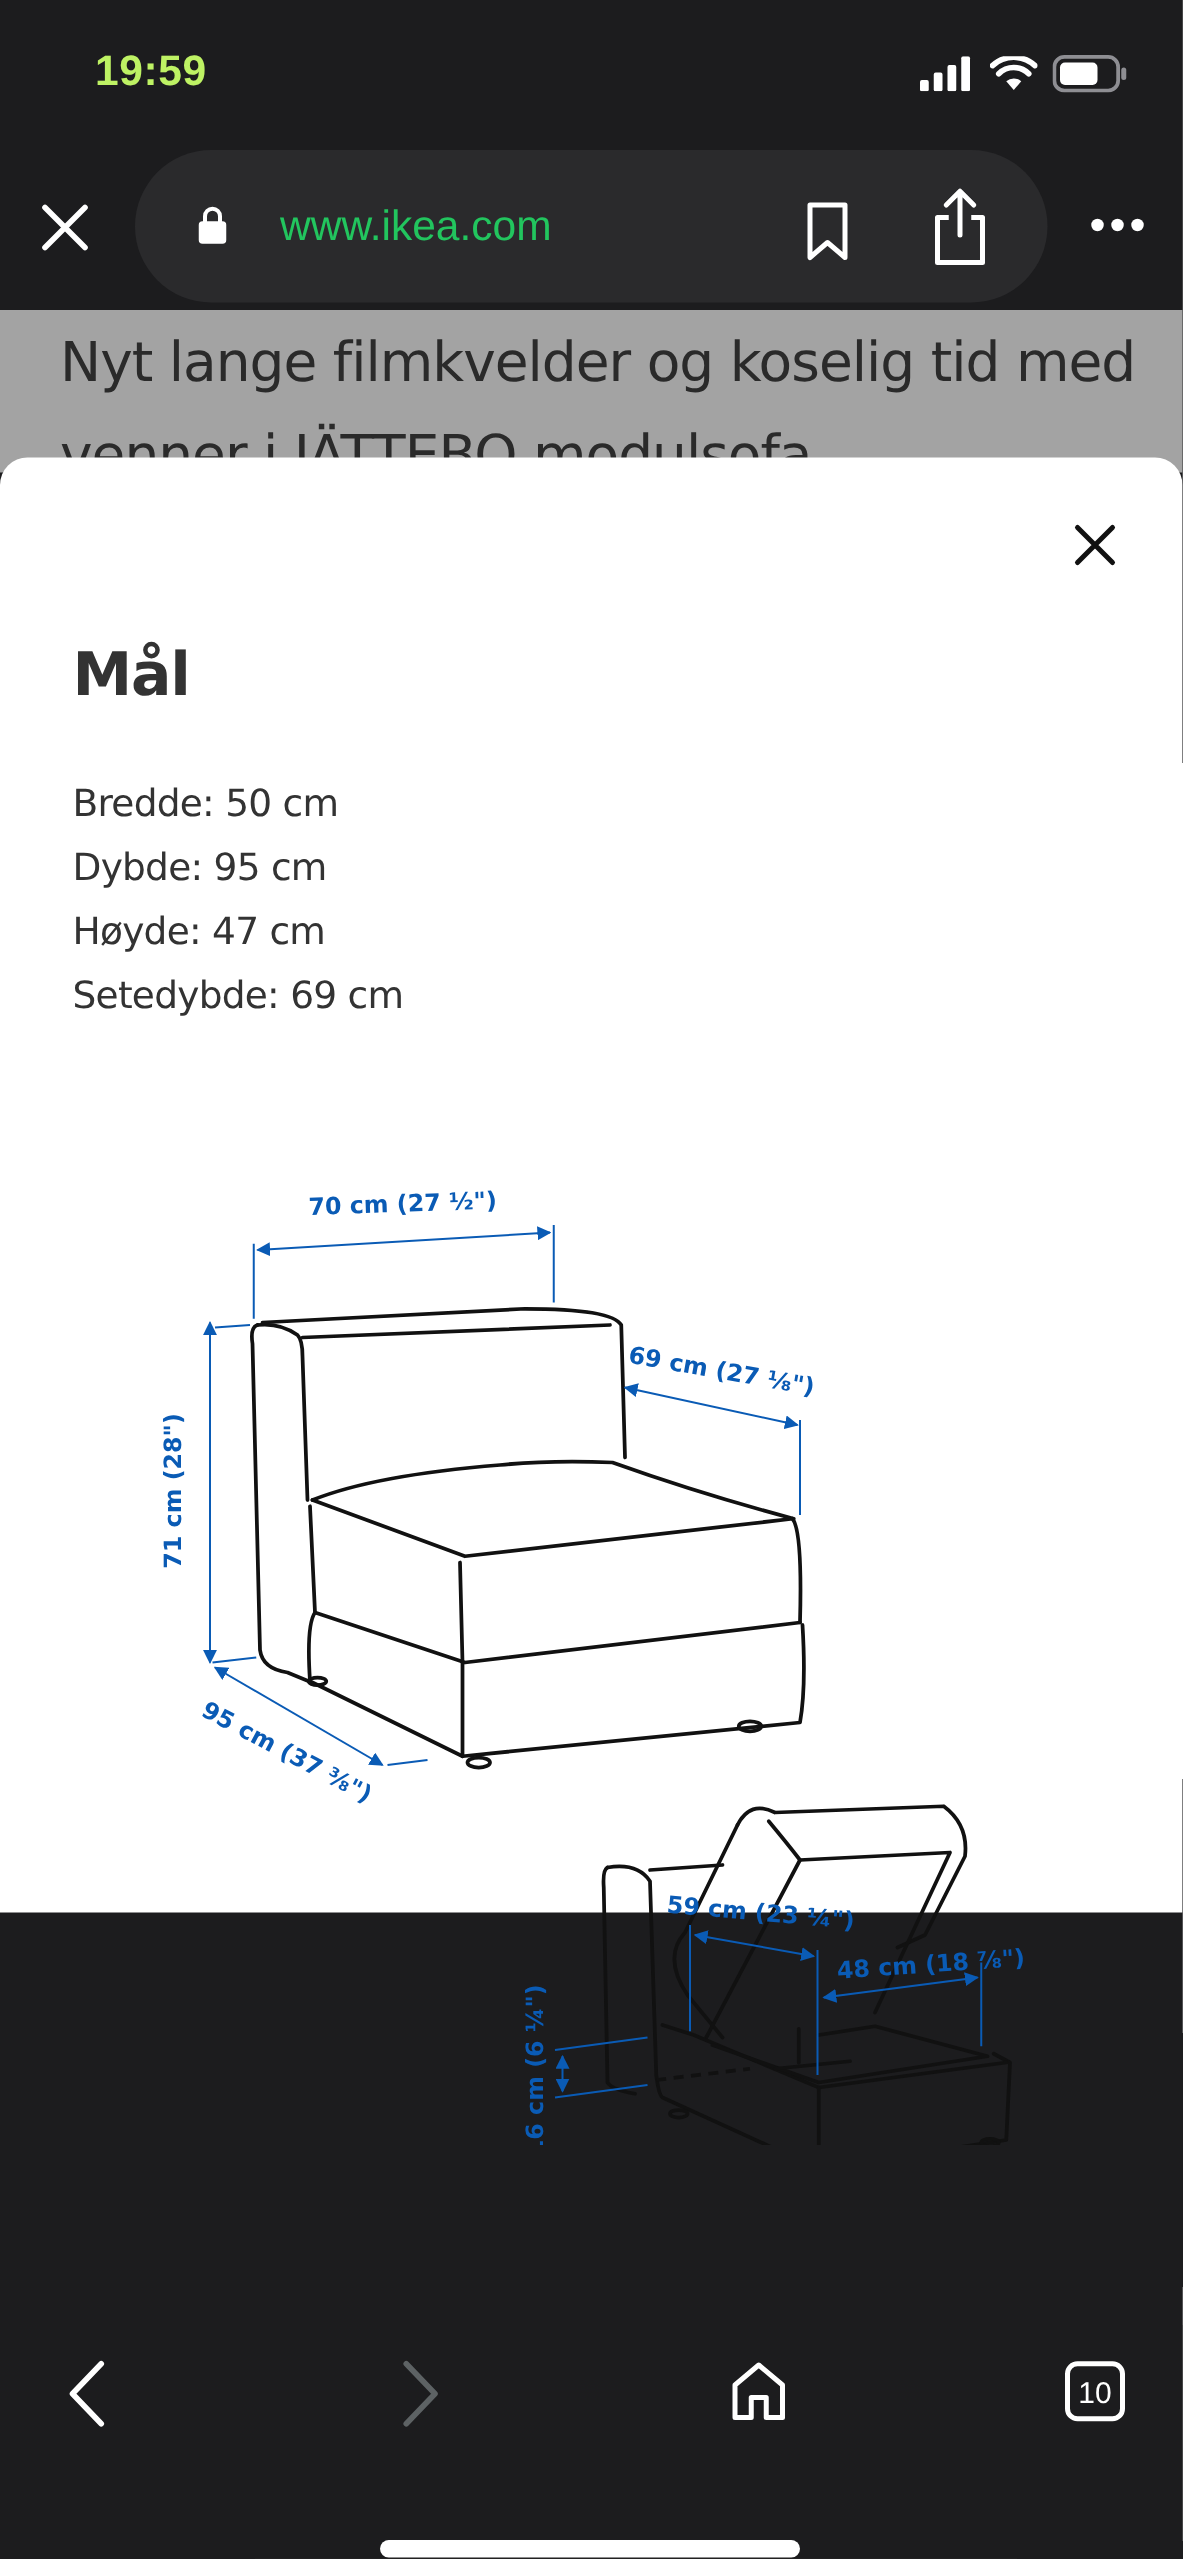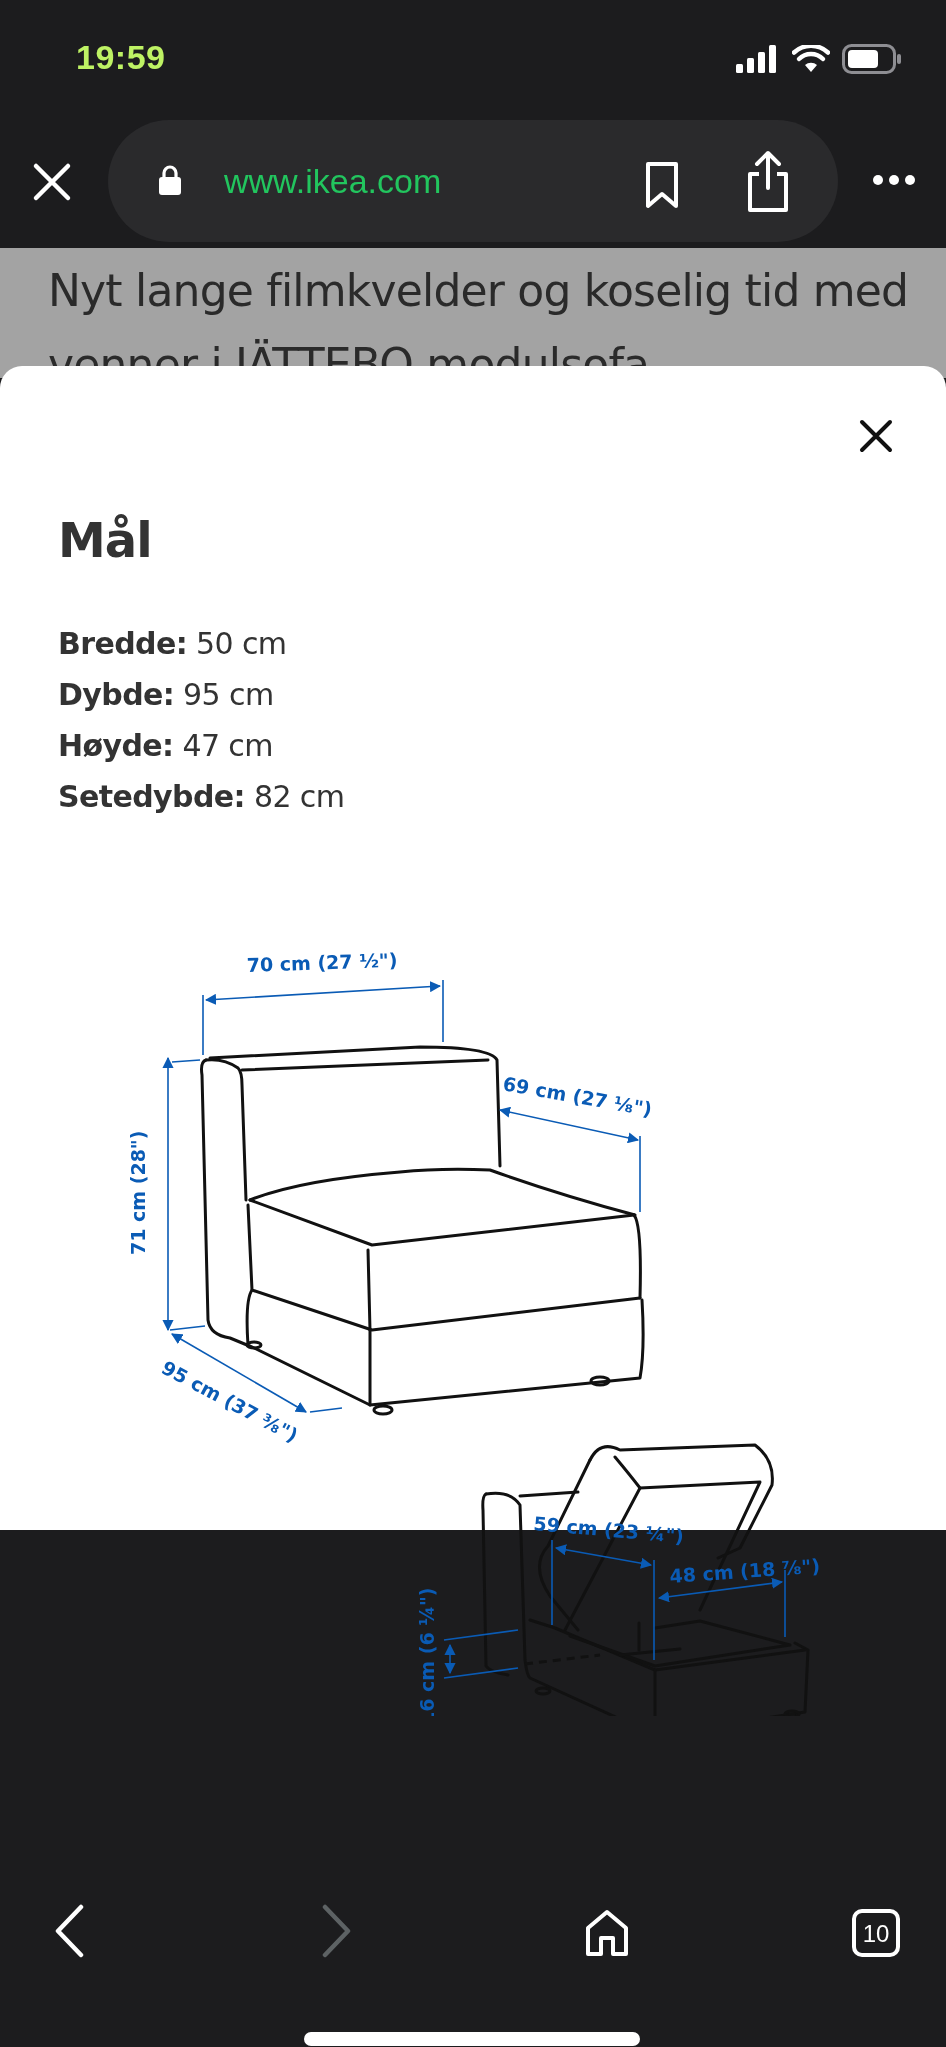--- a/index.html
+++ b/index.html
@@ -20,26 +20,26 @@
     .more { position: absolute; right: 30px; top: 62px; }
 
     .bgpage { position: absolute; top: 248px; left: 0; width: 946px; height: 130px; background: #a3a3a3; overflow: hidden; }
     .bgpage p { position: absolute; left: 48px; top: 6px; font-size: 44px; line-height: 74px; color: #2a2a2a; font-family: "DejaVu Sans", sans-serif; letter-spacing: -0.8px; width: 900px; }
 
     .sheet { position: absolute; top: 366px; left: 0; width: 946px; height: 1164px; background: #fff; border-radius: 22px 22px 0 0; }
     .sheet-close { position: absolute; right: 50px; top: 50px; width: 40px; height: 40px; cursor: pointer; }
     .sheet-title { position: absolute; left: 58px; top: 146px; font-size: 48px; font-weight: bold; color: #333; letter-spacing: -1px; }
     .dims { position: absolute; left: 58px; top: 252px; list-style: none; }
     .dims li { font-size: 30px; line-height: 51px; color: #333; letter-spacing: -0.6px; }
-    .dims li b { font-weight: bold; }
+    .dims li b { font-weight: normal; }
 
     .diagram { position: absolute; left: 100px; top: 550px; }
 
     .toolbar { position: absolute; top: 1860px; left: 0; width: 946px; height: 187px; background: #1c1c1e; }
-    .tb-btn { position: absolute; top: 28px; width: 70px; height: 70px; display: flex; align-items: flex-end; justify-content: center; }
+    .tb-btn { position: absolute; top: 28px; width: 70px; height: 70px; display: flex; align-items: flex-start; justify-content: center; }
     .home-indicator { position: absolute; left: 304px; top: 172px; width: 336px; height: 14px; border-radius: 7px; background: #fff; }
   </style>
 </head>
 <body>
 
 <div class="statusbar">
   <div class="status-time">19:59</div>
   <div class="status-icons">
     <svg width="44" height="28" viewBox="0 0 44 28">
       <rect x="0" y="19" width="7" height="9" rx="1.5" fill="#fff"></rect>
@@ -101,21 +101,21 @@
   <div class="sheet-close">
     <svg width="40" height="40" viewBox="0 0 40 40">
       <path d="M6 6 L34 34 M34 6 L6 34" stroke="#111" stroke-width="4" stroke-linecap="round"></path>
     </svg>
   </div>
   <h1 class="sheet-title">Mål</h1>
   <ul class="dims">
     <li><b>Bredde:</b> <span>50 cm</span></li>
     <li><b>Dybde:</b> <span>95 cm</span></li>
     <li><b>Høyde:</b> <span>47 cm</span></li>
-    <li><b>Setedybde:</b> <span>82 cm</span></li>
+    <li><b>Setedybde:</b> <span>69 cm</span></li>
   </ul>
 
   <svg class="diagram" width="740" height="800" viewBox="100 916 740 800">
     <defs>
       <marker id="arr" viewBox="0 0 10 10" refX="9" refY="5" markerWidth="7" markerHeight="7" orient="auto-start-reverse">
         <path d="M0 0 L10 5 L0 10 Z" fill="#0a5bb5"></path>
       </marker>
     </defs>
     <g fill="none" stroke="#111" stroke-width="3" stroke-linejoin="round" stroke-linecap="round">
 

